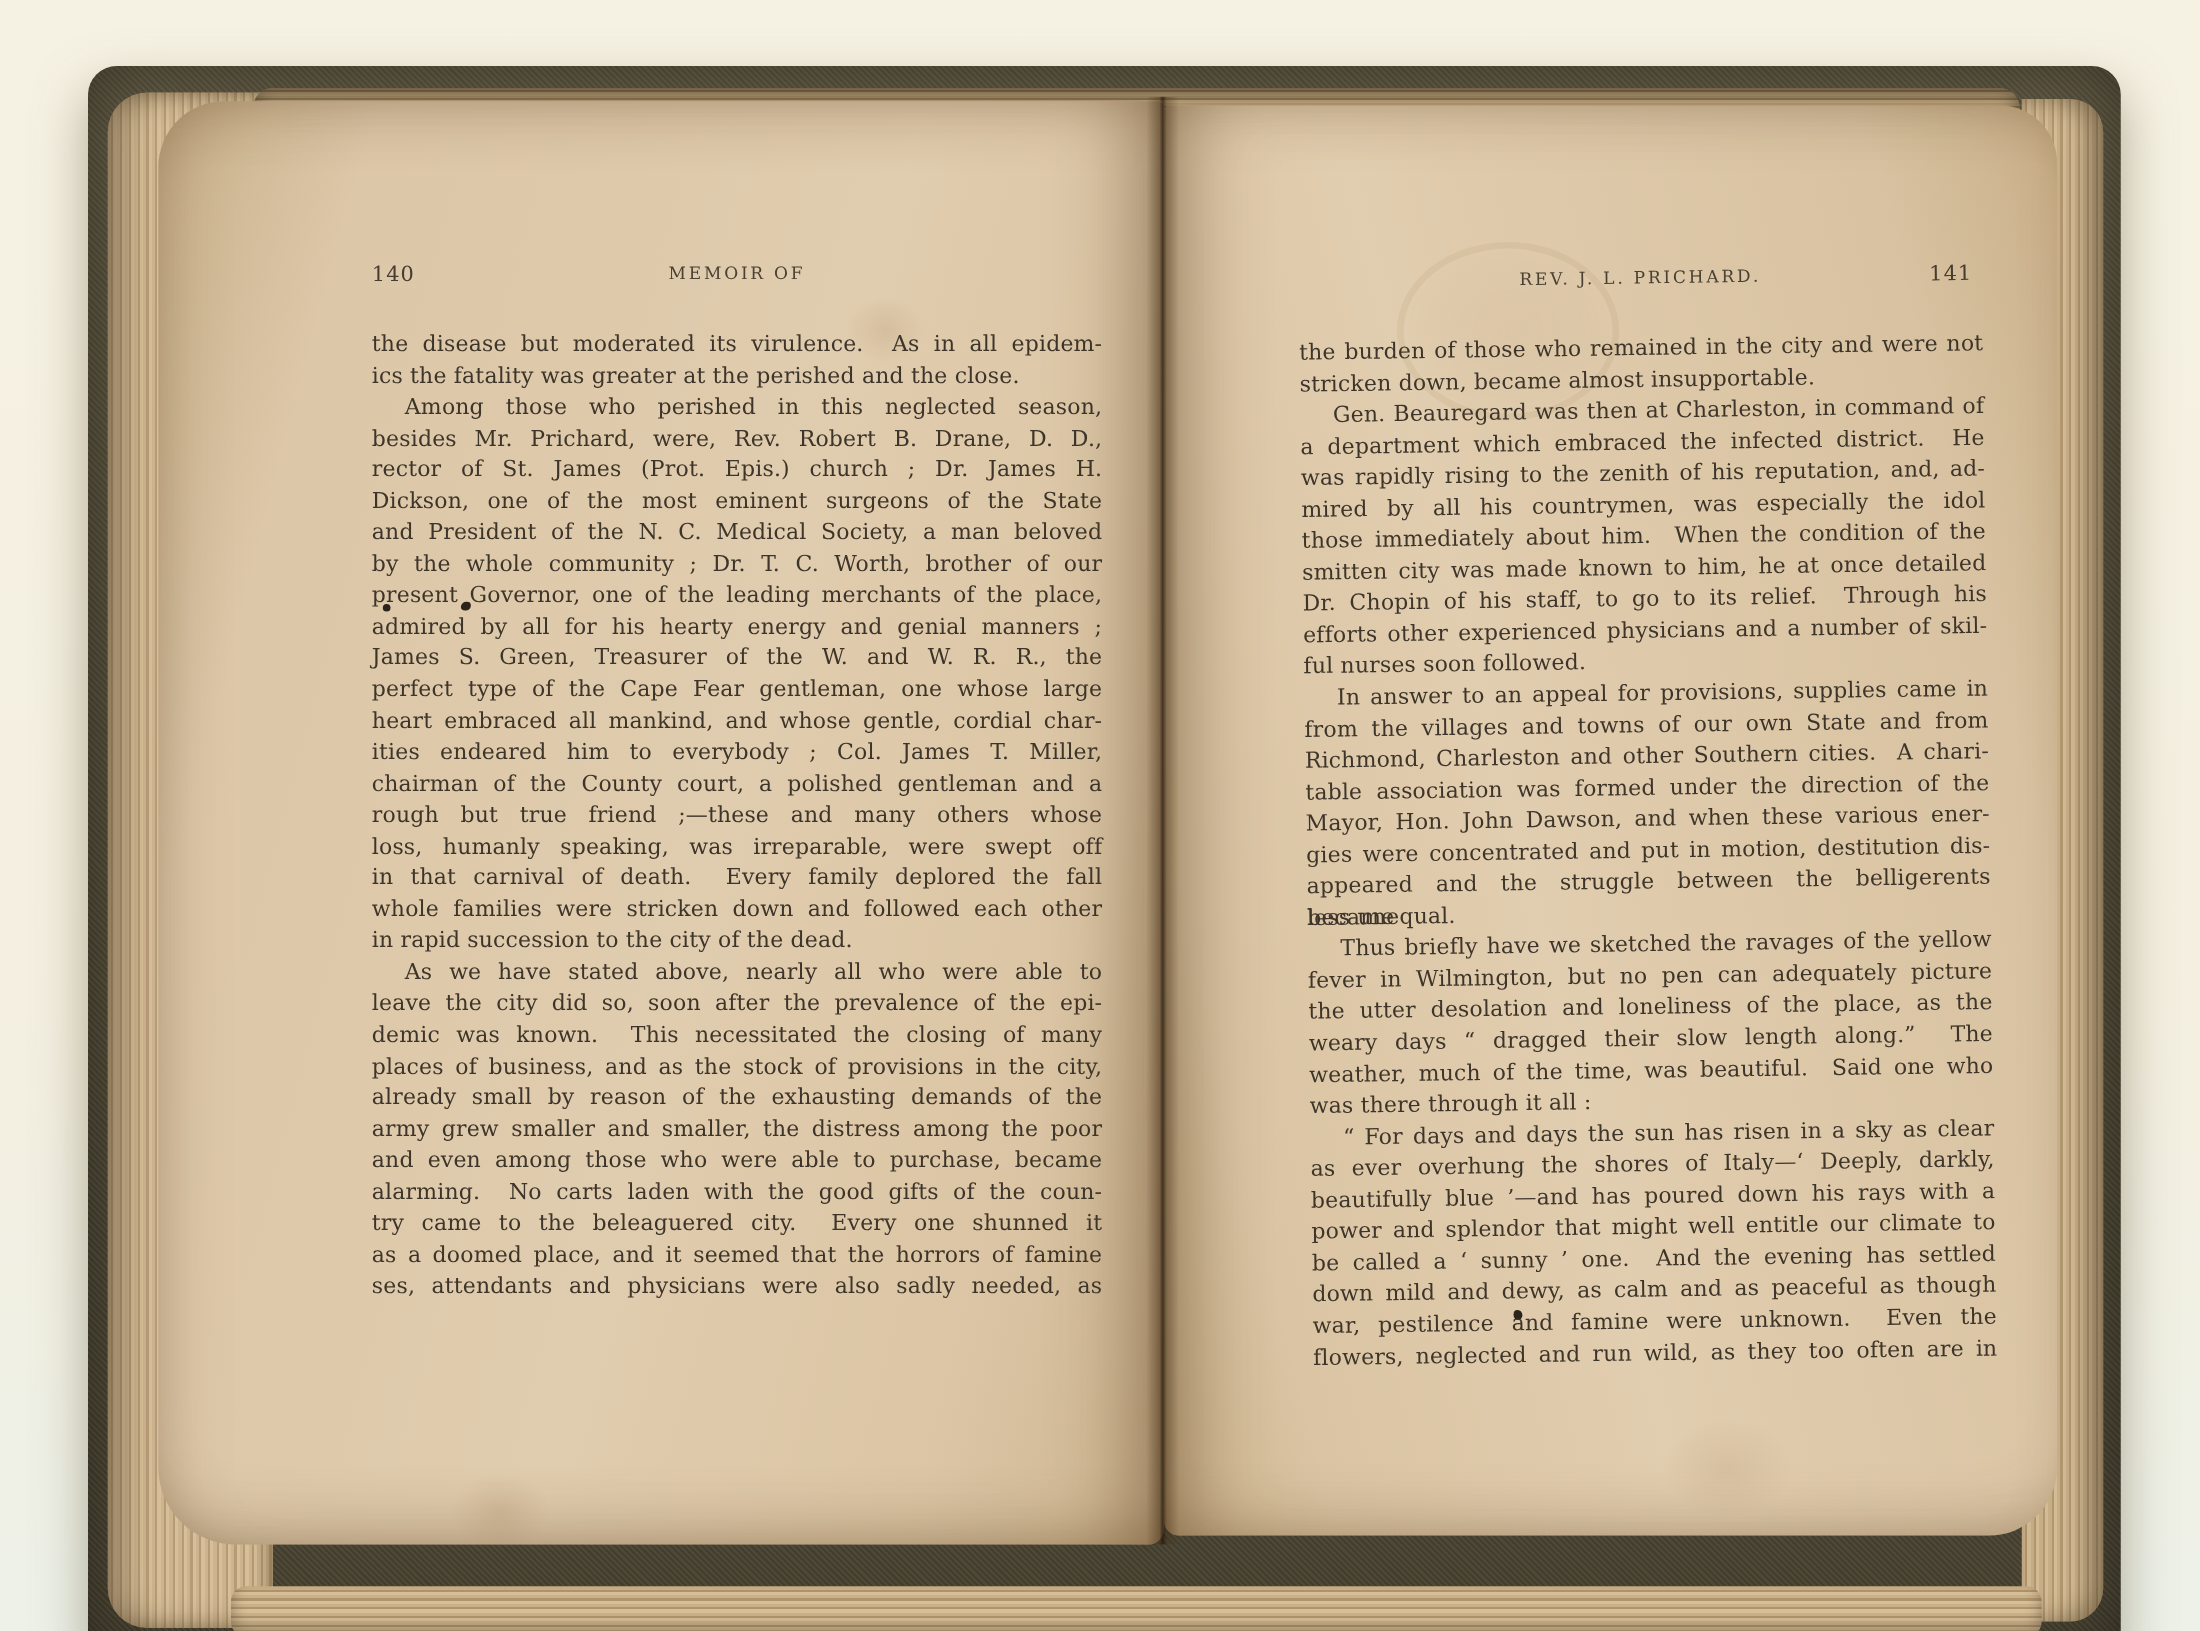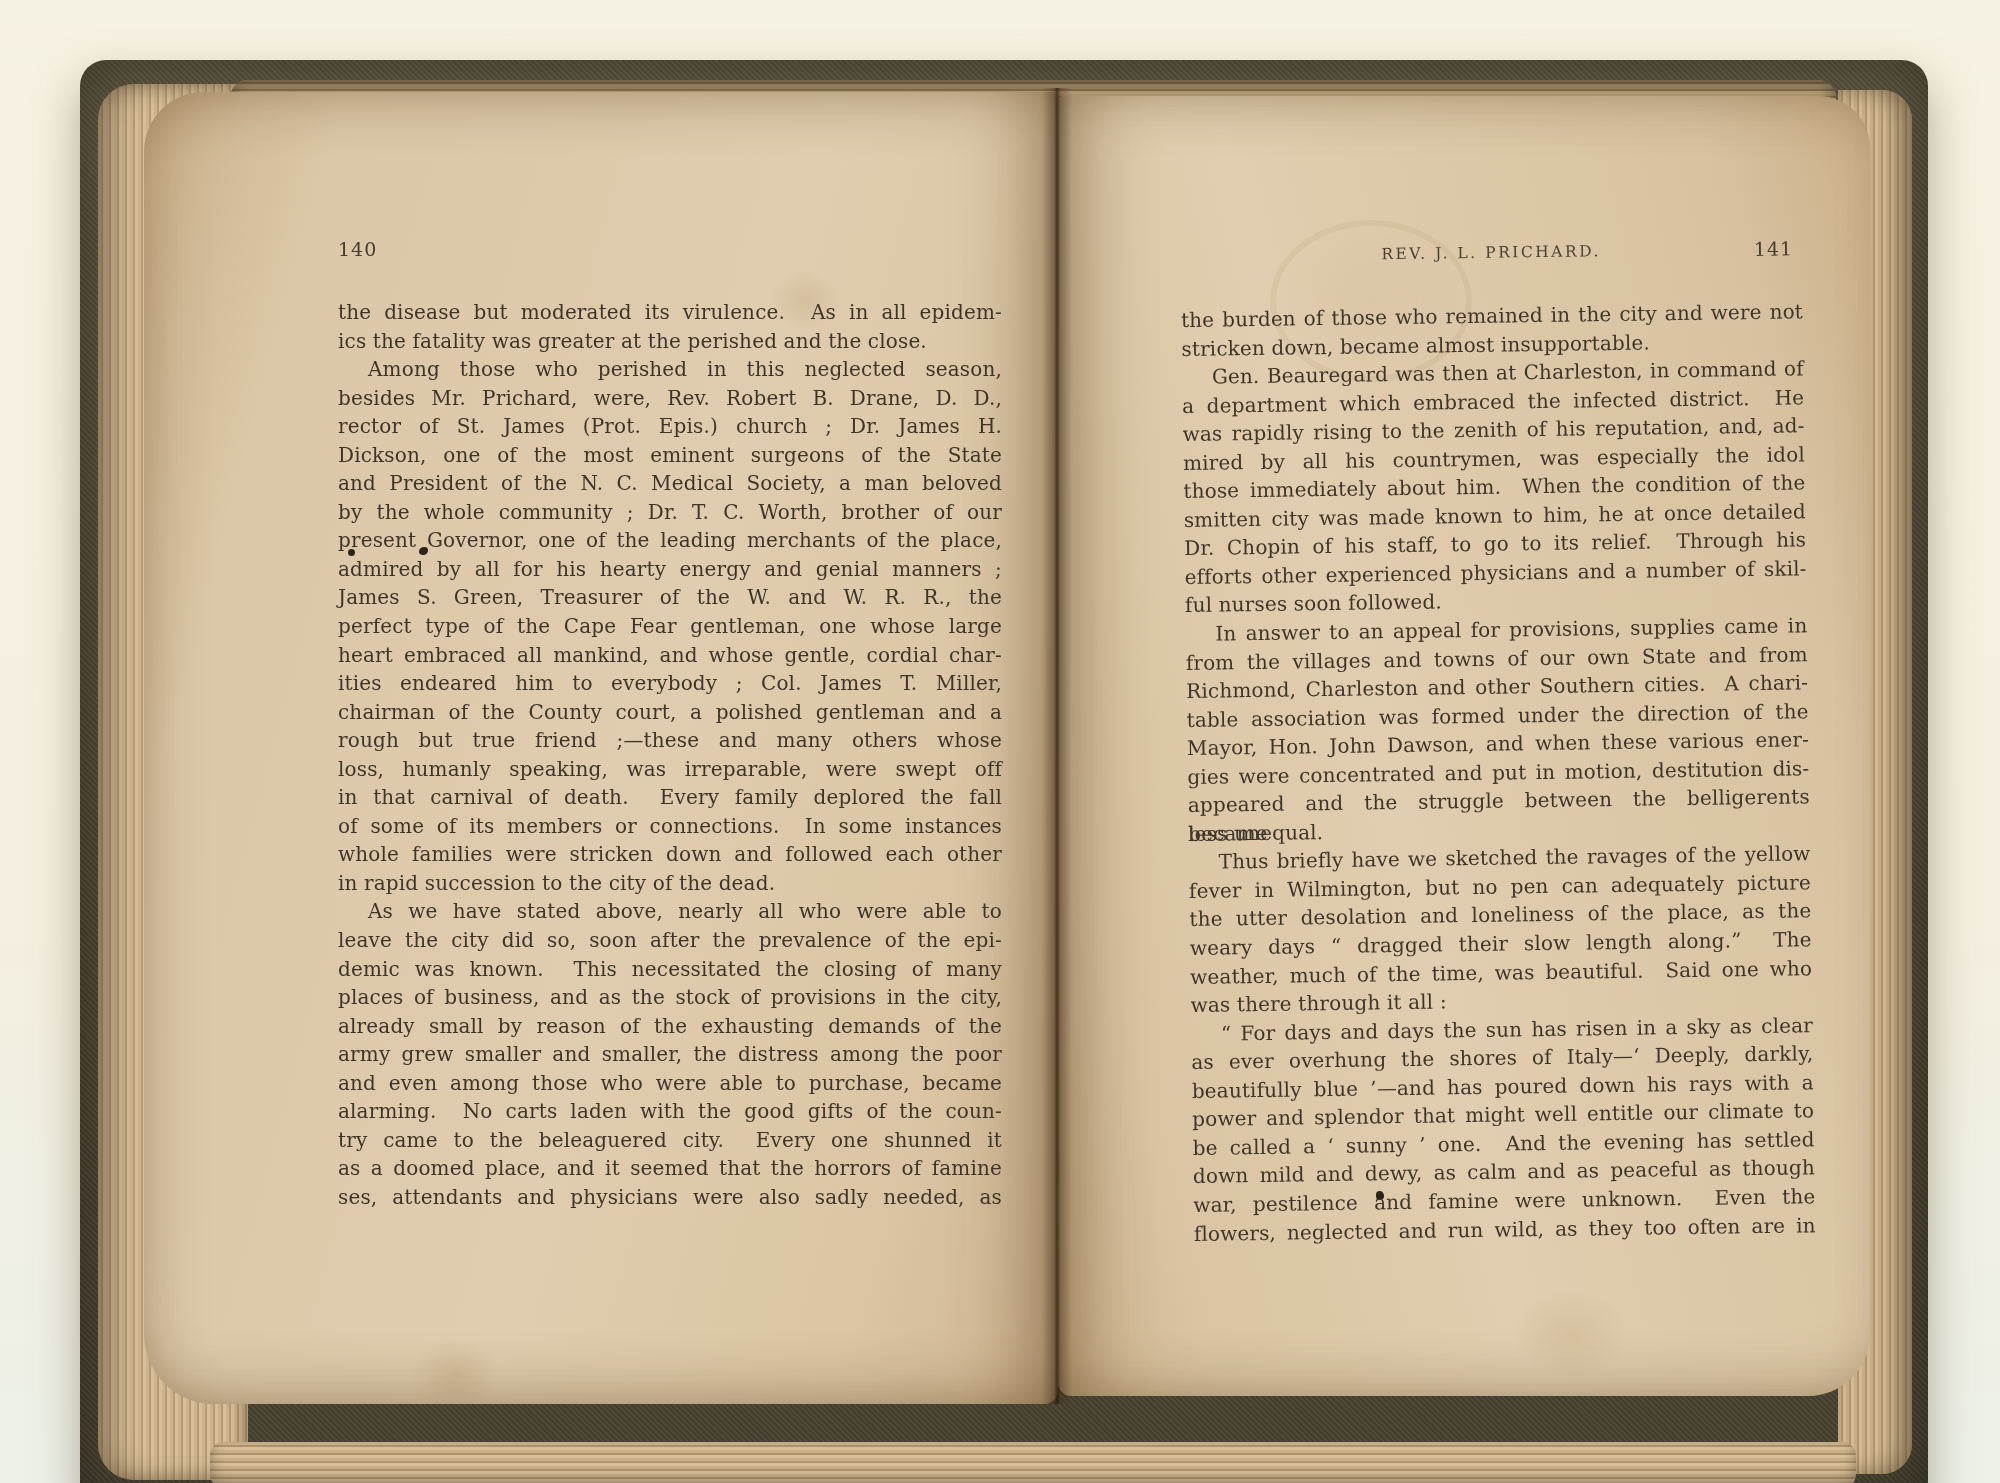--- a/index.html
+++ b/index.html
@@ -107,41 +107,41 @@
   <div class="stain blot1"></div>
   <div class="stain blot2"></div>
   <div class="stain blot3"></div>
   <div class="ink-spot spot-a"></div>
   <div class="ink-spot spot-b"></div>
   <div class="ink-spot spot-c"></div>
 
   <div class="text-block text-left-block">
     <div class="page-head">
       <span class="page-num left-num">140</span>
+      <span class="running-head">MEMOIR OF</span>
     </div>
     <div class="lines">
         <div class="line">the disease but moderated its virulence.  As in all epidem-</div>
         <div class="line end">ics the fatality was greater at the perished and the close.</div>
         <div class="line indent">Among those who perished in this neglected season,</div>
         <div class="line">besides Mr. Prichard, were, Rev. Robert B. Drane, D. D.,</div>
         <div class="line">rector of St. James (Prot. Epis.) church ; Dr. James H.</div>
         <div class="line">Dickson, one of the most eminent surgeons of the State</div>
         <div class="line">and President of the N. C. Medical Society, a man beloved</div>
         <div class="line">by the whole community ; Dr. T. C. Worth, brother of our</div>
         <div class="line">present Governor, one of the leading merchants of the place,</div>
         <div class="line">admired by all for his hearty energy and genial manners ;</div>
         <div class="line">James S. Green, Treasurer of the W. and W. R. R., the</div>
         <div class="line">perfect type of the Cape Fear gentleman, one whose large</div>
         <div class="line">heart embraced all mankind, and whose gentle, cordial char-</div>
         <div class="line">ities endeared him to everybody ; Col. James T. Miller,</div>
         <div class="line">chairman of the County court, a polished gentleman and a</div>
         <div class="line">rough but true friend ;—these and many others whose</div>
         <div class="line">loss, humanly speaking, was irreparable, were swept off</div>
         <div class="line">in that carnival of death.  Every family deplored the fall</div>
-        <div class="line">of some of its members or connections.  In some instances</div>
         <div class="line">whole families were stricken down and followed each other</div>
         <div class="line end">in rapid succession to the city of the dead.</div>
         <div class="line indent">As we have stated above, nearly all who were able to</div>
         <div class="line">leave the city did so, soon after the prevalence of the epi-</div>
         <div class="line">demic was known.  This necessitated the closing of many</div>
         <div class="line">places of business, and as the stock of provisions in the city,</div>
         <div class="line">already small by reason of the exhausting demands of the</div>
         <div class="line">army grew smaller and smaller, the distress among the poor</div>
         <div class="line">and even among those who were able to purchase, became</div>
         <div class="line">alarming.  No carts laden with the good gifts of the coun-</div>

